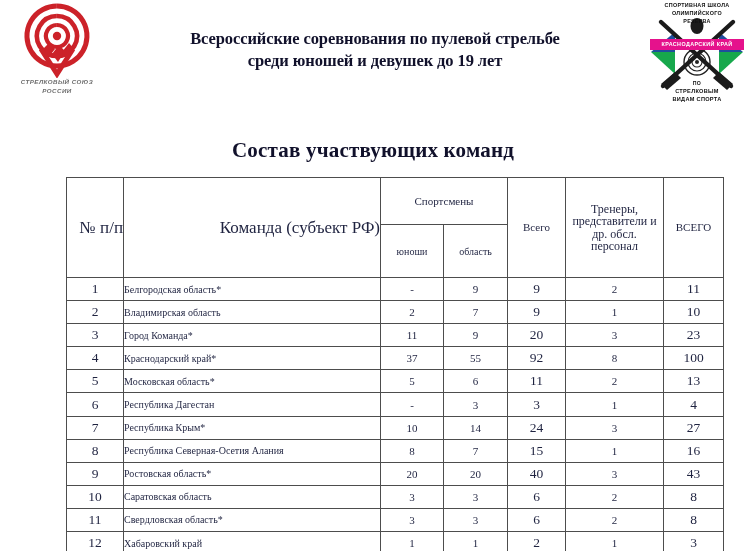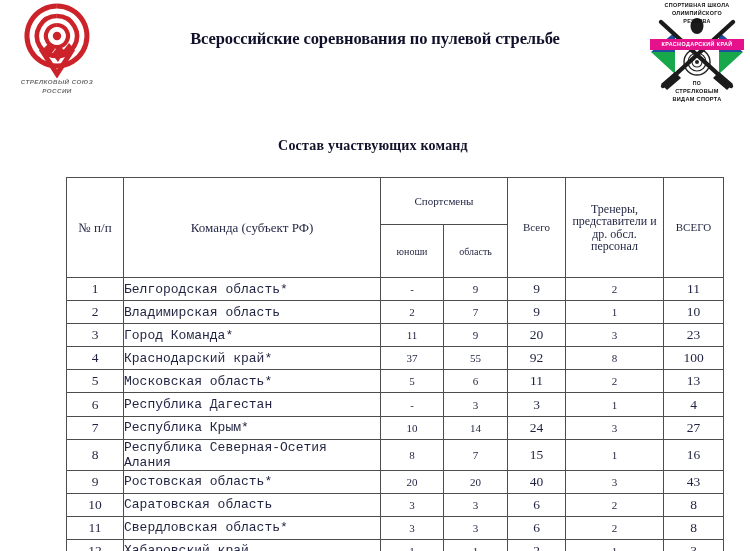--- a/index.html
+++ b/index.html
@@ -112,21 +112,21 @@
     letter-spacing: -0.1px;
     color: #11112b;
   }
 
   .subtitle {
     position: absolute;
     left: 0;
     top: 138px;
     width: 746px;
     text-align: center;
-    font-size: 14px;
+    font-size: 21px;
     font-weight: bold;
     letter-spacing: .2px;
     color: #11112b;
   }
 
   
   .table-wrap {
     position: absolute;
     left: 66px;
     top: 177px;
@@ -151,22 +151,22 @@
   .col-team   { width: 257px; }
   .col-boys   { width: 63px; }
   .col-girls  { width: 64px; }
   .col-sub    { width: 58px; }
   .col-staff  { width: 98px; }
   .col-total  { width: 60px; }
 
   
   th.h-np, th.h-team {
     height: 98px;
-    text-align: center;
-    font-size: 13px;
+    text-align: right;
+    font-size: 17px;
   }
   th.h-ath {
     height: 46px;
     text-align: center;
     font-size: 11px;
   }
   th.h-sub2 {
     height: 52px;
     font-size: 10px;
   }
@@ -180,22 +180,21 @@
 
   
   td.c-np {
     height: 22.1px;
     text-align: center;
     font-size: 13.5px;
   }
   td.c-team {
     text-align: left;
     padding-left: 8px;
-    font-size: 13px;
-    font-family: Liberation Mono, monospace;
+    font-size: 10px;
   }
   td.c-small {
     text-align: center;
     font-size: 11px;
   }
   td.c-big {
     text-align: center;
     font-size: 13.5px;
   }
 </style>
@@ -259,20 +258,21 @@
     <div class="band">
       <span>КРАСНОДАРСКИЙ КРАЙ</span>
     </div>
     <div class="rtext t-bot1">ПО</div>
     <div class="rtext t-bot2">СТРЕЛКОВЫМ</div>
     <div class="rtext t-bot3">ВИДАМ СПОРТА</div>
   </div>
 
   <div class="title-block">
     <div class="title-line">Всероссийские соревнования по пулевой стрельбе</div>
+    <div class="title-line">среди юношей и девушек до 19 лет</div>
   </div>
 </div>
 
 <div class="subtitle">Состав участвующих команд</div>
 
 <div class="table-wrap">
   <table class="teams">
     <colgroup>
       <col class="col-np">
         <col class="col-team">

